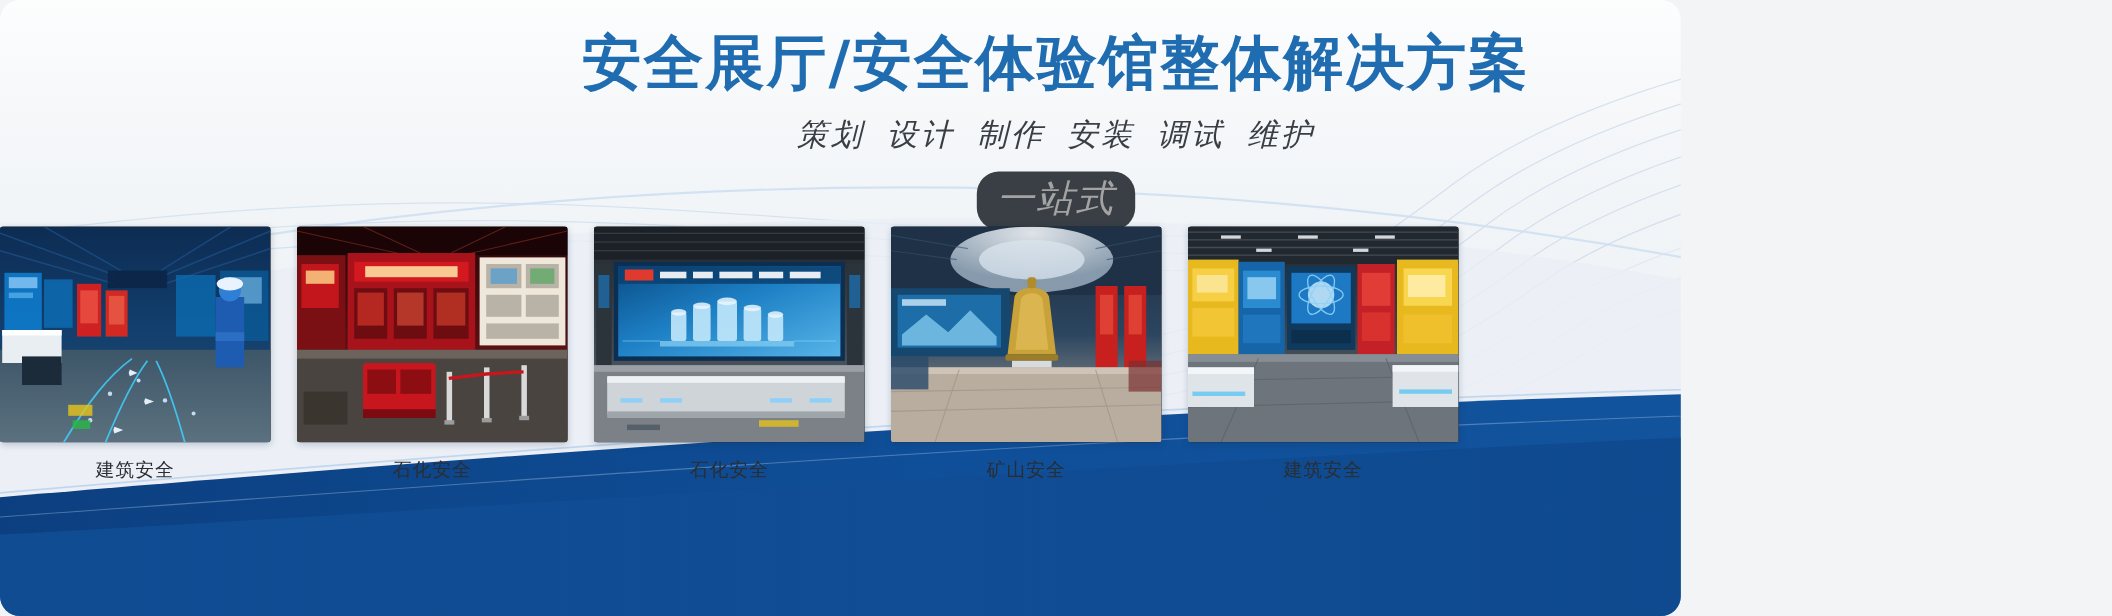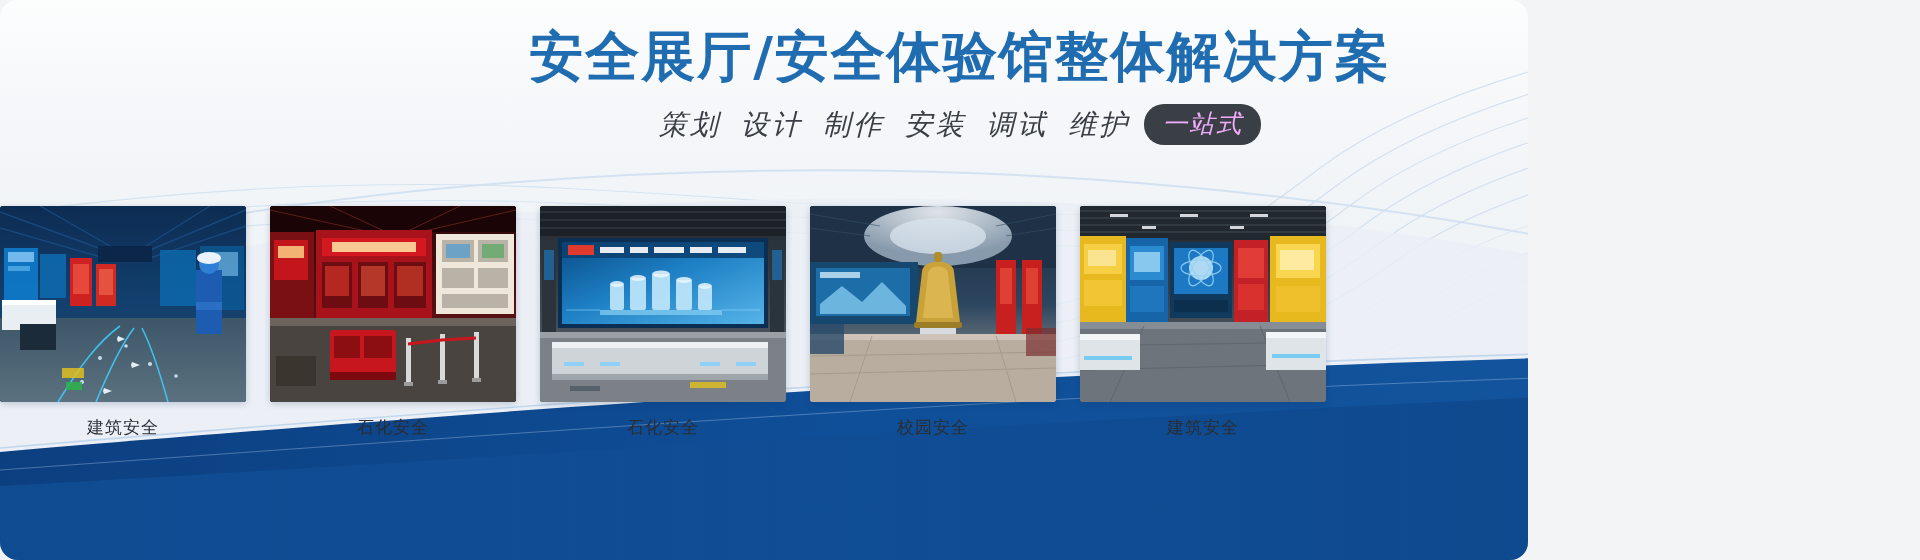--- a/index.html
+++ b/index.html
@@ -32,34 +32,35 @@
     white-space:nowrap;
     font-family:"DejaVu Sans","Liberation Sans",sans-serif;
   }
   .subline {
     margin-top:16px;
     display:flex;
     justify-content:center;
     align-items:center;
     gap:14px;
     white-space:nowrap;
+    flex-direction:column;
   }
   .sub-words {
     font-size:28px;
     font-style:italic;
     color:#3a3f45;
     letter-spacing:3px;
     word-spacing:8px;
     font-family:"DejaVu Sans","Liberation Sans",sans-serif;
   }
   .badge {
     display:inline-block;
     background:#3a3f45;
-    color:#f0abfc;
-    font-size:25px;
+    color:#a3a3a3;
+    font-size:34px;
     font-style:italic;
     letter-spacing:2px;
     padding:4px 18px 6px 18px;
     border-radius:20px;
     line-height:1.25;
     font-family:"DejaVu Sans","Liberation Sans",sans-serif;
   }
 
   
   .cards {
@@ -434,21 +435,21 @@
             <path d="M0,150 L246,146"></path>
               <path d="M0,168 L246,162"></path>
               <path d="M40,196 L62,130"></path>
               <path d="M206,196 L186,130"></path>
           </g>
 
           <rect x="0" y="118" width="34" height="30" fill="#294a6a" opacity=".8"></rect>
           <rect x="216" y="122" width="30" height="28" fill="#7a3030" opacity=".7"></rect>
         </svg>
       </div>
-      <div class="caption">校园安全</div>
+      <div class="caption">矿山安全</div>
     </div>
 
     <div class="card">
       <div class="thumb">
         <svg viewBox="0 0 246 196" preserveAspectRatio="none">
           <defs>
             <linearGradient id="c5bg" x1="0" y1="0" x2="0" y2="1">
               <stop offset="0%" stop-color="#1d232a"></stop>
                 <stop offset="52%" stop-color="#3c4650"></stop>
               <stop offset="100%" stop-color="#6f767d"></stop>

